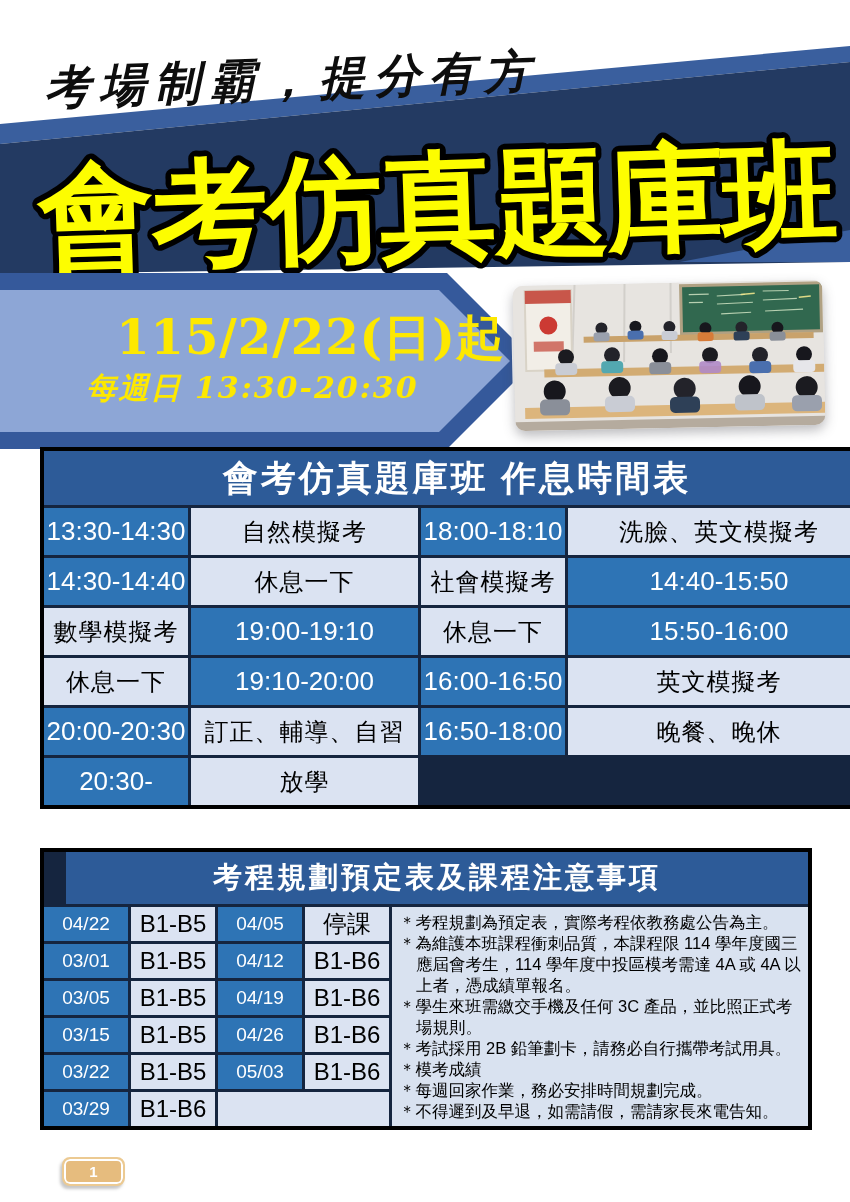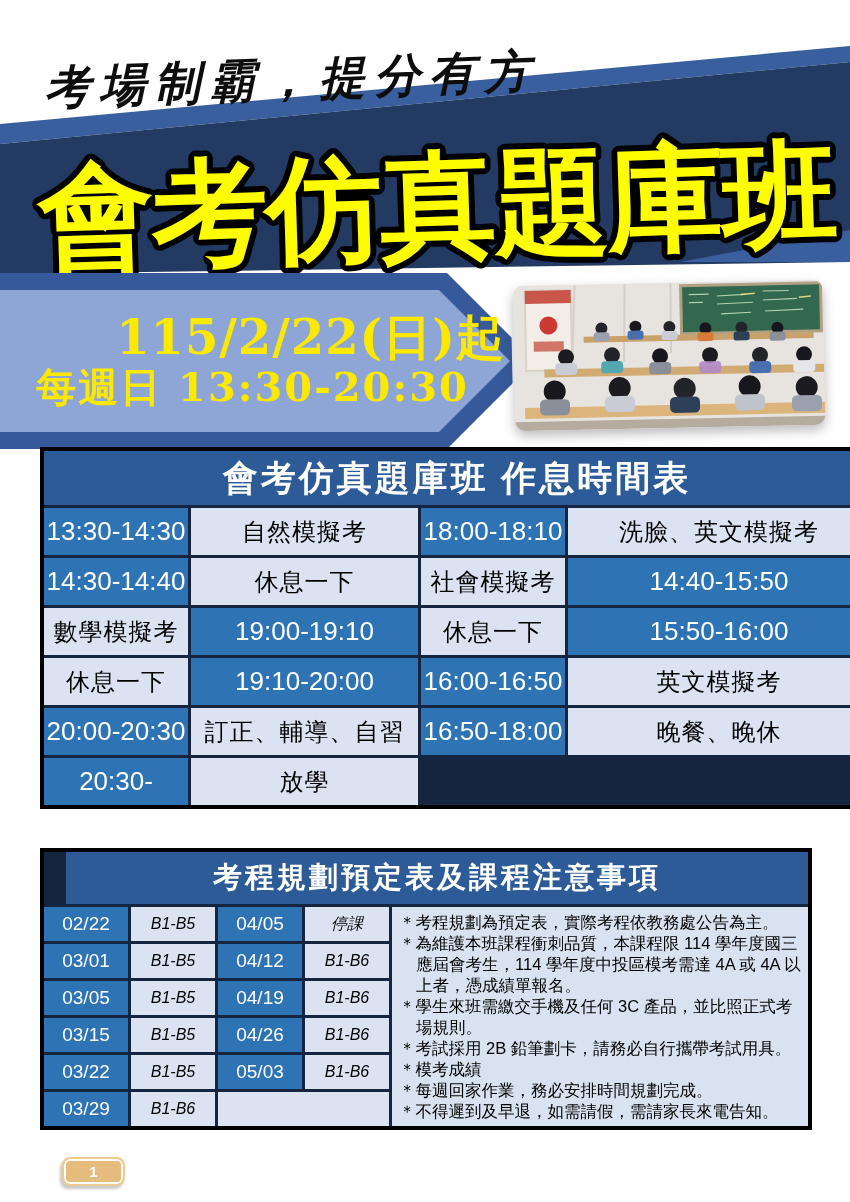--- a/index.html
+++ b/index.html
@@ -18,23 +18,23 @@
   .main-title-svg { position:absolute; left:0; top:118px; }
 
   
   .banner-svg { position:absolute; left:0; top:271px; }
   .banner-date {
     position:absolute; left:0; top:306px; width:505px; text-align:right;
     font-family:"DejaVu Serif", serif; font-weight:bold;
     font-size:48px; color:#fde800; letter-spacing:1px; white-space:nowrap;
   }
   .banner-time {
-    position:absolute; left:0; top:360px; width:505px; text-align:center;
+    position:absolute; left:0; top:368px; width:505px; text-align:center;
     font-family:"DejaVu Serif", serif; font-weight:bold;
-    font-size:40px; color:#fde800; letter-spacing:2px; white-space:nowrap;
+    font-size:30px; color:#fde800; letter-spacing:2px; white-space:nowrap;font-style:italic;
   }
 
   
   .photo {
     position:absolute; left:514px; top:283px; width:310px; height:145px;
     border-radius:10px; overflow:hidden; transform:rotate(-1.2deg);
     box-shadow:0 5px 12px rgba(60,60,70,.35), 0 0 0 2px #ffffff;
     background:#e6e3df;
   }
   .photo svg { display:block; }
@@ -60,21 +60,21 @@
   .t-schedule .c-light { font-size:24px; letter-spacing:1px;text-align:center; }
 
   
   .t-plan {
     left:40px; top:848px; width:772px;
     grid-template-columns:84px 84px 84px 84px 1fr;
     grid-template-rows:52px repeat(6, 34px);
   }
   .t-plan .c-head { font-size:29px;margin-left:22px; }
   .t-plan .c-blue { font-size:19px; }
-  .t-plan .c-light { font-size:16px;font-style:italic; }
+  .t-plan .c-light { font-size:24px; }
   .notes-panel {
     grid-column:5; grid-row:2 / 8; background:#d9e2f0; color:#000;
     padding:5px 7px 4px 7px; overflow:hidden;
   }
   .note-item {
     font-size:16.5px; line-height:21px;
     padding-left:17px; text-indent:-17px; letter-spacing:0px;
   }
   .merged-empty { grid-column:3 / 5; grid-row:7; background:#dbe3f2; }
 
@@ -216,21 +216,21 @@
 
     <div class="cell c-blue">16:50-18:00</div>
     <div class="cell c-light">晚餐、晚休</div>
     <div class="cell c-blue">20:30-</div>
     <div class="cell c-light">放學</div>
   </div>
 
   <div class="grid-table t-plan">
     <div class="cell c-head">考程規劃預定表及課程注意事項</div>
 
-    <div class="cell c-blue">02/22</div>
+    <div class="cell c-blue">04/22</div>
     <div class="cell c-light">B1-B5</div>
     <div class="cell c-blue">04/05</div>
     <div class="cell c-light">停課</div>
 
     <div class="notes-panel">
       <div class="note-item">＊考程規劃為預定表，實際考程依教務處公告為主。</div>
       <div class="note-item">＊為維護本班課程衝刺品質，本課程限 114 學年度國三應屆會考生，114 學年度中投區模考需達 4A 或 4A 以上者，憑成績單報名。</div>
       <div class="note-item">＊學生來班需繳交手機及任何 3C 產品，並比照正式考場規則。</div>
       <div class="note-item">＊考試採用 2B 鉛筆劃卡，請務必自行攜帶考試用具。</div>
       <div class="note-item">＊模考成績</div>

